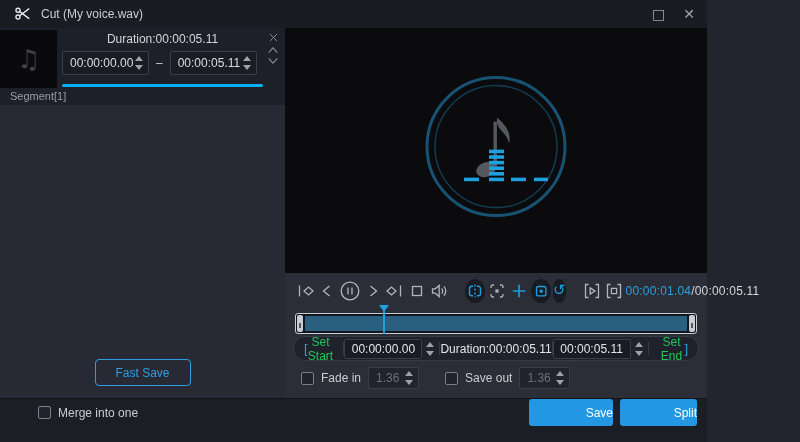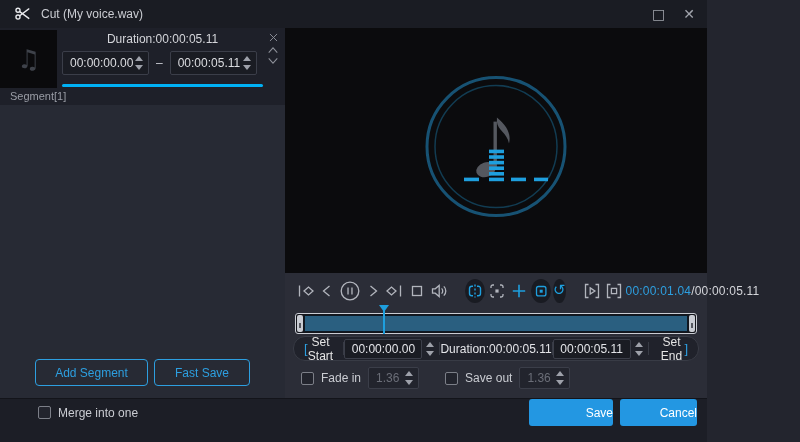--- a/index.html
+++ b/index.html
@@ -62,21 +62,21 @@
   .playhead-tri { position:absolute; left:1px; top:0; width:0; height:0; border-left:5px solid transparent; border-right:5px solid transparent; border-top:7px solid #1e9fde; }
   .playhead-line { position:absolute; left:5px; top:4px; width:2px; height:25px; background:#1e9fde; }
 
   .trim-row { height:25px; background:#20222b; border:1px solid #383b45; border-radius:12px; display:flex; align-items:center; margin-top:1px; }
   .trim-cell { display:flex; align-items:center; justify-content:center; height:100%; }
   .cell-div { width:1px; height:13px; background:#383b45; }
   .c-start,.c-end { flex:1.35; padding:0 10px; }
   .c-input { flex:1.02; gap:2px; }
   .c-dur { flex:1.62; color:#e3e4e8; }
   .bracket { color:#2d9fe0; font-size:13px; }
-  .trim-btn { color:#e5e5e5; flex:1; text-align:center; cursor:default; }
+  .trim-btn { color:#22c55e; flex:1; text-align:center; cursor:default; }
   .trim-time { background:#1a1c23; border:1px solid #3b3e49; border-radius:2px; height:20px; display:flex; align-items:center; }
   .trim-time input { background:transparent; border:0; outline:none; color:#e3e4e8; font-size:12px; width:76px; text-align:center; font-family:inherit; }
 
   .fade-row { height:30px; display:flex; align-items:center; gap:26px; padding:4px 0 0 8px; }
   .fade-group { display:flex; align-items:center; gap:7px; }
   .checkbox { width:13px; height:13px; border:1px solid #7c7f88; border-radius:2px; background:#22242d; flex:0 0 13px; cursor:default; }
   .fade-label { color:#caccd2; }
   .fade-box { background:#22242d; border:1px solid #3b3e49; border-radius:2px; height:22px; display:flex; align-items:center; }
   .fade-box input { background:transparent; border:0; outline:none; color:#6b6e78; font-size:12px; width:34px; padding-left:7px; font-family:inherit; }
 
@@ -145,21 +145,20 @@
           <svg class="ic" width="12" height="8" viewBox="0 0 14 9">
               <path d="M2 7.5 L7 2 L12 7.5" stroke="#8e919a" stroke-width="1.2" fill="none"></path>
             </svg>
           <svg class="ic" width="12" height="8" viewBox="0 0 14 9">
               <path d="M2 1.5 L7 7 L12 1.5" stroke="#8e919a" stroke-width="1.2" fill="none"></path>
             </svg>
         </div>
       </div>
 
       <div class="seg-buttons">
-        <button class="outline-btn btn-add">Add Segment</button>
         <button class="outline-btn btn-fast">Fast Save</button>
       </div>
     </div>
 
     <div class="right-panel">
 
       <div class="preview">
         <svg class="disc" width="146" height="146" viewBox="0 0 146 146">
           <circle cx="73" cy="73" r="69" fill="none" stroke="#175273" stroke-width="3"></circle>
           <circle cx="73" cy="73" r="61" fill="none" stroke="#123c52" stroke-width="1.5"></circle>
@@ -347,17 +346,17 @@
 
       </div>
     </div>
   </div>
 
   <div class="footer">
     <span class="checkbox"></span>
     <span class="fade-label">Merge into one</span>
     <div class="footer-btns">
       <button class="solid-btn btn-save">Save</button>
-      <button class="solid-btn btn-cancel">Cancel</button>
+      <button class="solid-btn btn-cancel">Split</button>
     </div>
   </div>
 
 </div>
 
 </body></html>

